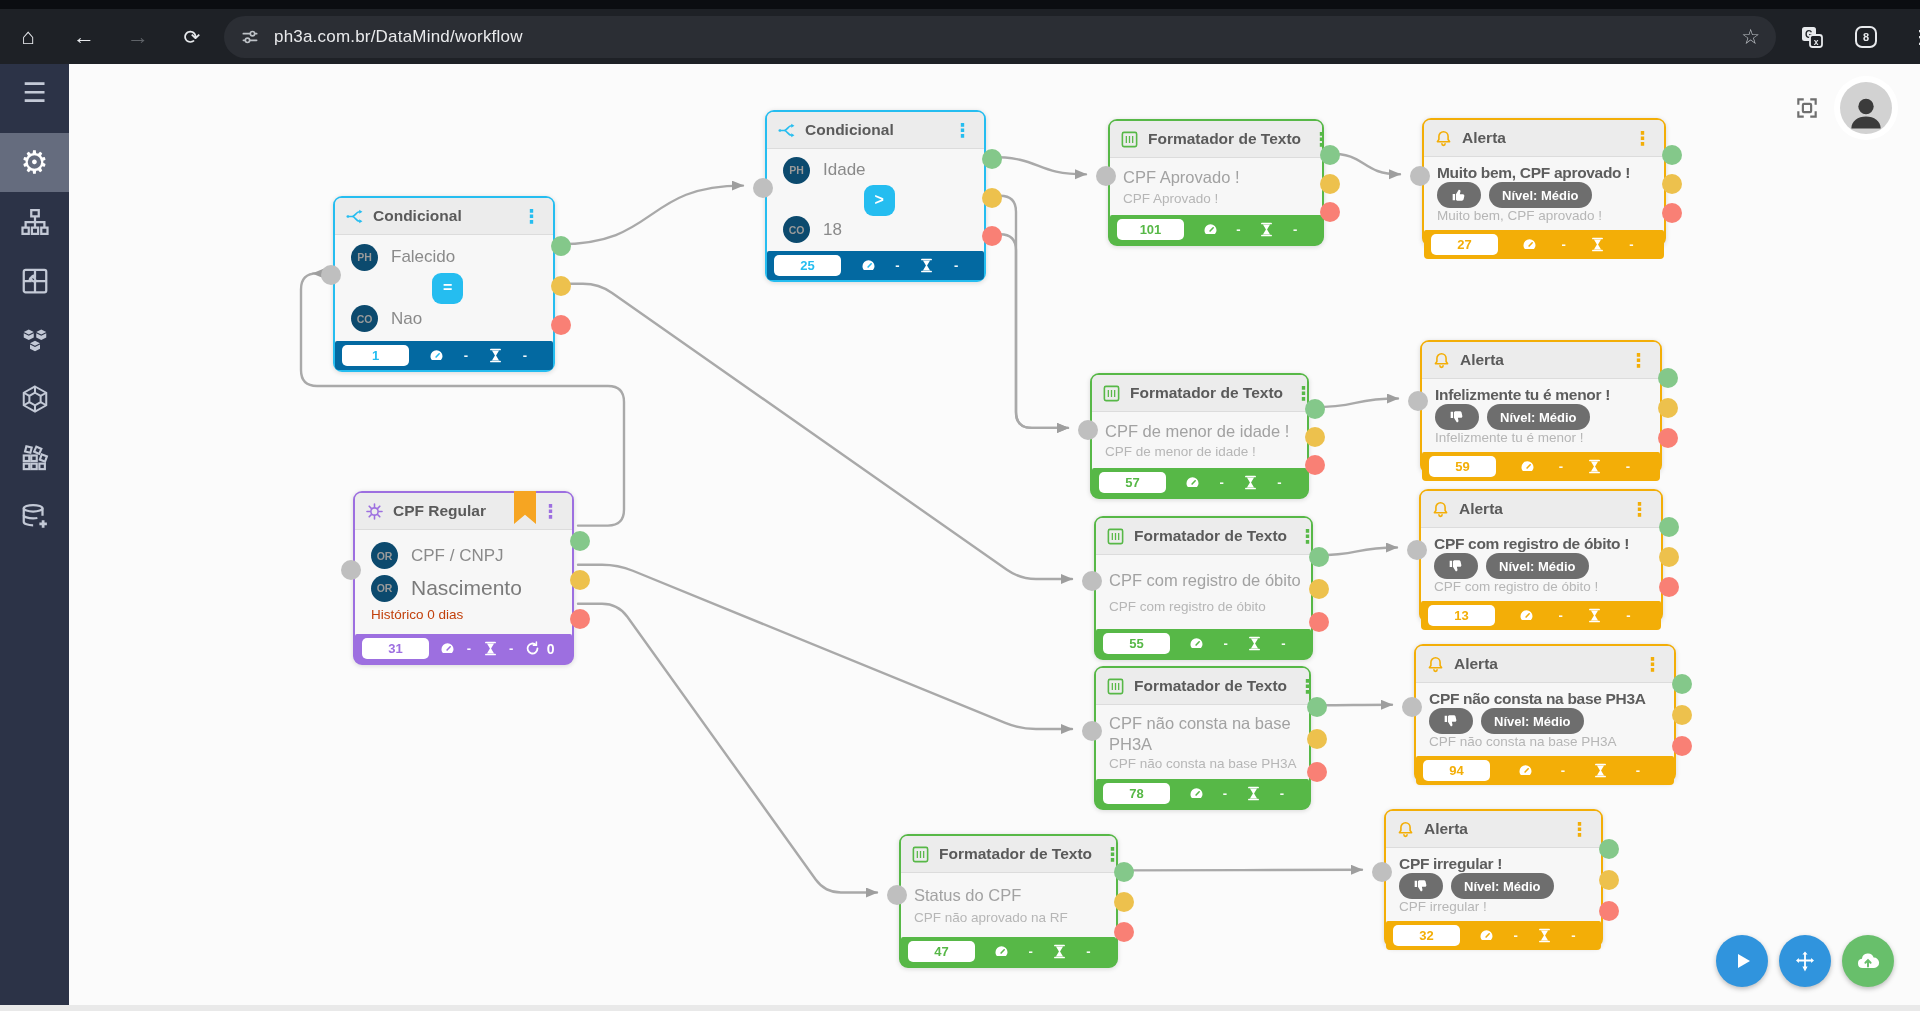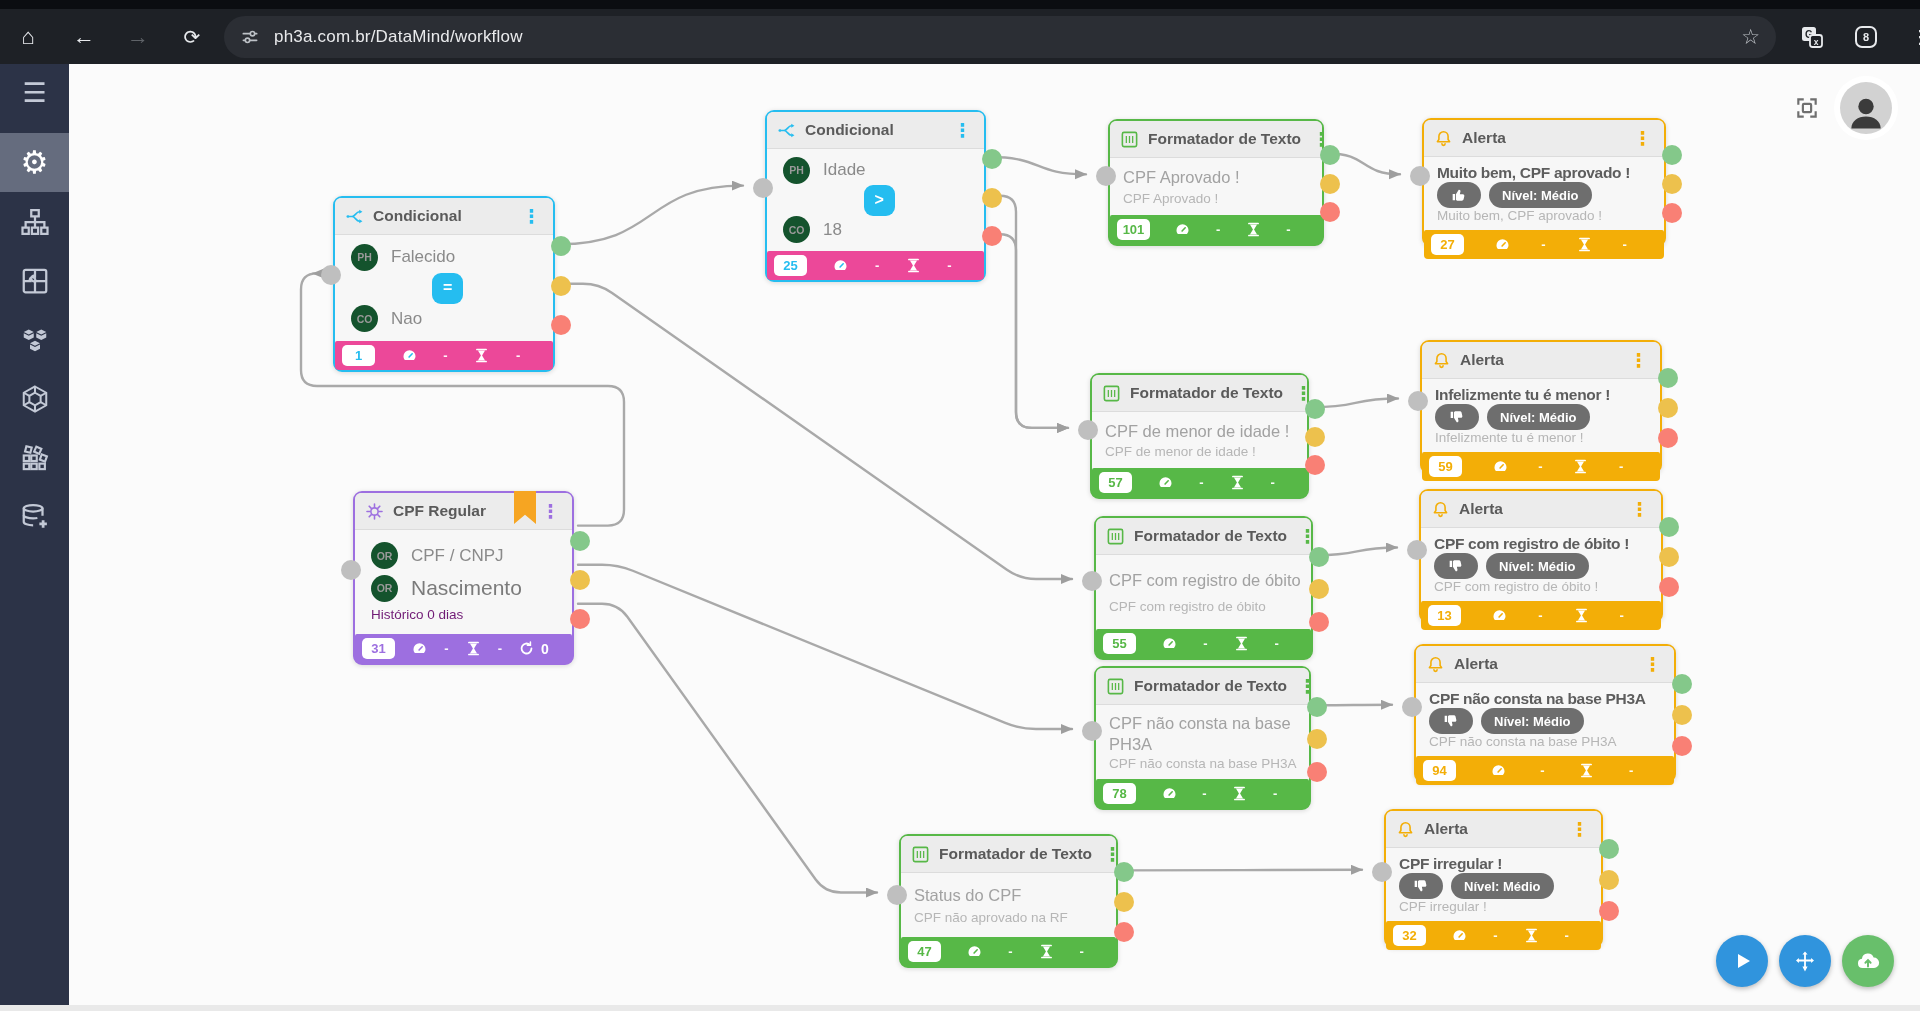--- a/index.html
+++ b/index.html
@@ -43,52 +43,52 @@
 
   
   .node{position:absolute;background:#f7f7f7;border:2.5px solid #999;border-radius:9px;box-shadow:0 1px 5px rgba(0,0,0,.14);display:flex;flex-direction:column;}
   .n-head{display:flex;align-items:center;gap:9px;background:#ececec;border-bottom:1px solid #dcdcdc;border-radius:6px 6px 0 0;padding:0 10px;height:36px;flex:none;}
   .n-ico{display:flex;}
   .n-ico svg{width:19px;height:19px;display:block;}
   .n-title{font-weight:bold;font-size:15.5px;color:#5a5a5a;flex:1;white-space:nowrap;}
   .kebab{font-size:19px;font-weight:bold;line-height:1;padding:0 2px;cursor:pointer;}
   .n-body{flex:1;position:relative;padding:7px 10px;display:flex;flex-direction:column;justify-content:space-evenly;overflow:visible;}
   .n-foot{height:29px;flex:none;display:flex;align-items:center;padding:0 7px;border-radius:2px 2px 4px 4px;}
-  .n-count{background:#fff;border-radius:5px;min-width:27px;height:21px;line-height:21px;text-align:center;font-size:13px;font-weight:bold;padding:0 3px;}
+  .n-count{background:#fff;border-radius:5px;min-width:27px;height:21px;line-height:21px;text-align:center;font-size:13px;font-weight:bold;padding:0 20px;}
   .fgroup{flex:1;display:flex;justify-content:space-evenly;align-items:center;color:#fff;}
   .fgroup svg{width:17px;height:17px;display:block;}
   .fdash{color:#fff;font-weight:bold;font-size:13px;opacity:.95;}
   .fretry{display:flex;align-items:center;gap:6px;color:#fff;font-size:14px;font-weight:bold;}
 
   .port{position:absolute;width:20px;height:20px;border-radius:50%;cursor:crosshair;}
   .port.in{left:-14px;background:#bfbfbf;}
   .port.out{right:-18px;}
   .port.p-green{background:#84c88a;}
   .port.p-yellow{background:#edc14d;}
   .port.p-red{background:#f98075;}
 
   .crow{display:flex;align-items:center;gap:13px;padding-left:6px;}
-  .chip{width:27px;height:27px;border-radius:50%;background:#14532d;color:#9a9a9a;font-size:10.5px;font-weight:bold;display:flex;align-items:center;justify-content:center;flex:none;}
+  .chip{width:27px;height:27px;border-radius:50%;background:#0c4a6e;color:#9a9a9a;font-size:10.5px;font-weight:bold;display:flex;align-items:center;justify-content:center;flex:none;}
   .crow-label{font-size:17px;color:#8a8a8a;white-space:nowrap;}
   .crow-label.big{font-size:21px;color:#7b7b7b;}
-  .note{font-size:13.5px;color:#701a75;padding-left:6px;}
+  .note{font-size:13.5px;color:#c2410c;padding-left:6px;}
   .op{width:31px;height:31px;border-radius:9px;color:#fff;font-weight:bold;font-size:16px;display:flex;align-items:center;justify-content:center;margin-left:44%;flex:none;}
 
   .fmt-main{font-size:16.5px;color:#a2a2a2;line-height:1.3;padding-left:3px;}
   .fmt-sub,.al-sub{font-size:13.5px;color:#b6b6b6;white-space:nowrap;padding-left:3px;}
   .al-main{font-size:15.5px;font-weight:bold;color:#5d5d5d;white-space:nowrap;letter-spacing:-.3px;padding-left:3px;}
   .pills{display:flex;gap:8px;align-items:center;padding-left:3px;}
   .pill{background:#6e6e6e;border-radius:14px;height:26px;display:flex;align-items:center;justify-content:center;color:#fff;font-weight:bold;font-size:13px;padding:0 13px;white-space:nowrap;}
   .pill.thumb{width:44px;padding:0;}
   .pill svg{width:16px;height:16px;display:block;}
   .pill svg.down{transform:rotate(180deg) scaleX(-1);}
   .ribbon{position:absolute;top:-2px;right:36px;width:22px;height:33px;background:#f6a522;clip-path:polygon(0 0,100% 0,100% 100%,50% 72%,0 100%);z-index:3;}
 
   
-  .cyan{border-color:#25bdf0;}   .cyan .n-foot{background:#ec4899;}   .cyan .n-count{color:#25bdf0;}   .cyan .kebab,.cyan .n-ico{color:#25bdf0;}   .cyan .op{background:#25bdf0;}   .cyan .needle{stroke:#25bdf0;}
+  .cyan{border-color:#25bdf0;}   .cyan .n-foot{background:#0369a1;}   .cyan .n-count{color:#25bdf0;}   .cyan .kebab,.cyan .n-ico{color:#25bdf0;}   .cyan .op{background:#25bdf0;}   .cyan .needle{stroke:#25bdf0;}
   .purple{border-color:#9d6fe0;} .purple .n-foot{background:#9d6fe0;} .purple .n-count{color:#9d6fe0;} .purple .kebab,.purple .n-ico{color:#9d6fe0;} .purple .needle{stroke:#9d6fe0;}
   .green{border-color:#57b847;}  .green .n-foot{background:#57b847;}  .green .n-count{color:#57b847;}  .green .kebab,.green .n-ico{color:#57b847;}  .green .needle{stroke:#57b847;}
   .amber{border-color:#f3ae07;}  .amber .n-foot{background:#f3ae07;}  .amber .n-count{color:#f3ae07;}  .amber .kebab,.amber .n-ico{color:#f3ae07;}  .amber .needle{stroke:#f3ae07;}
 </style>
 </head>
 <body>
 
 <div class="app">
 
   <div class="chrome">

